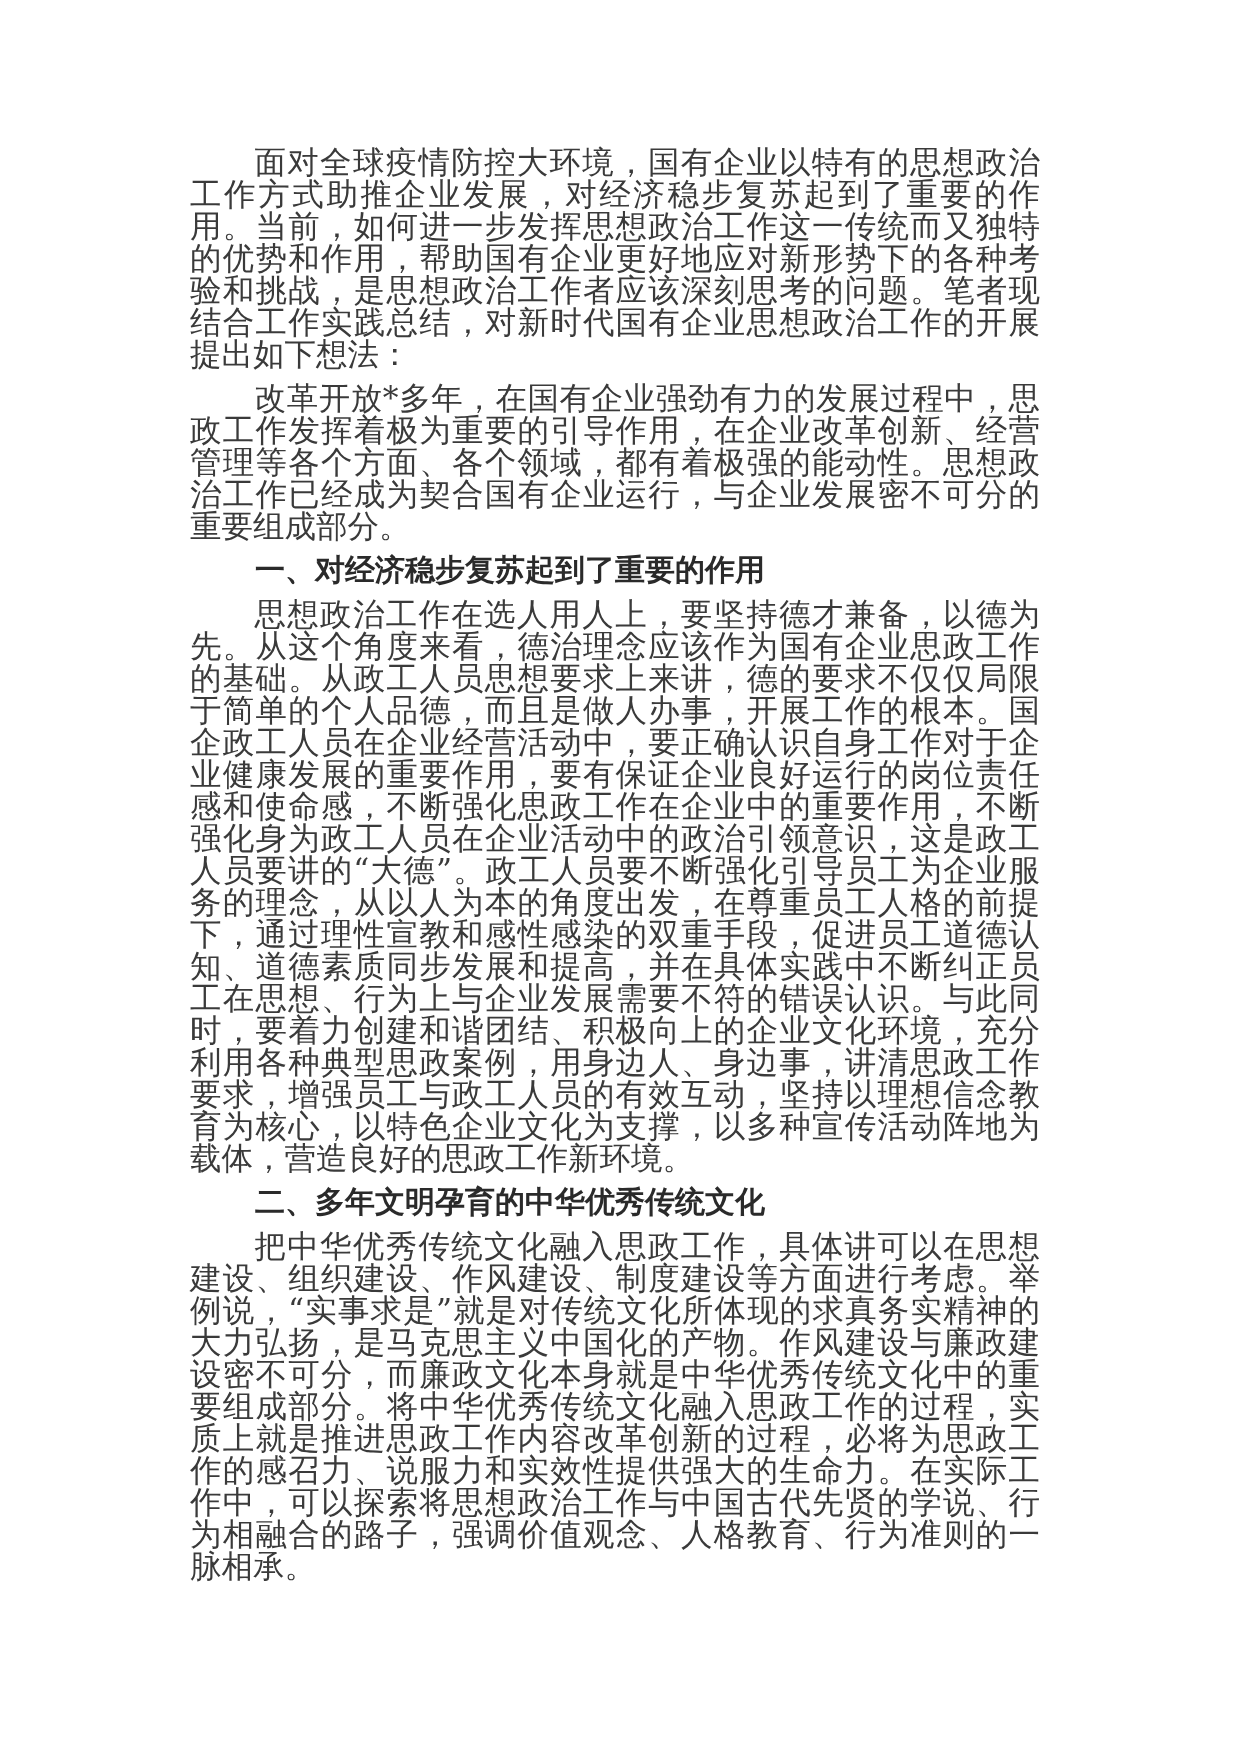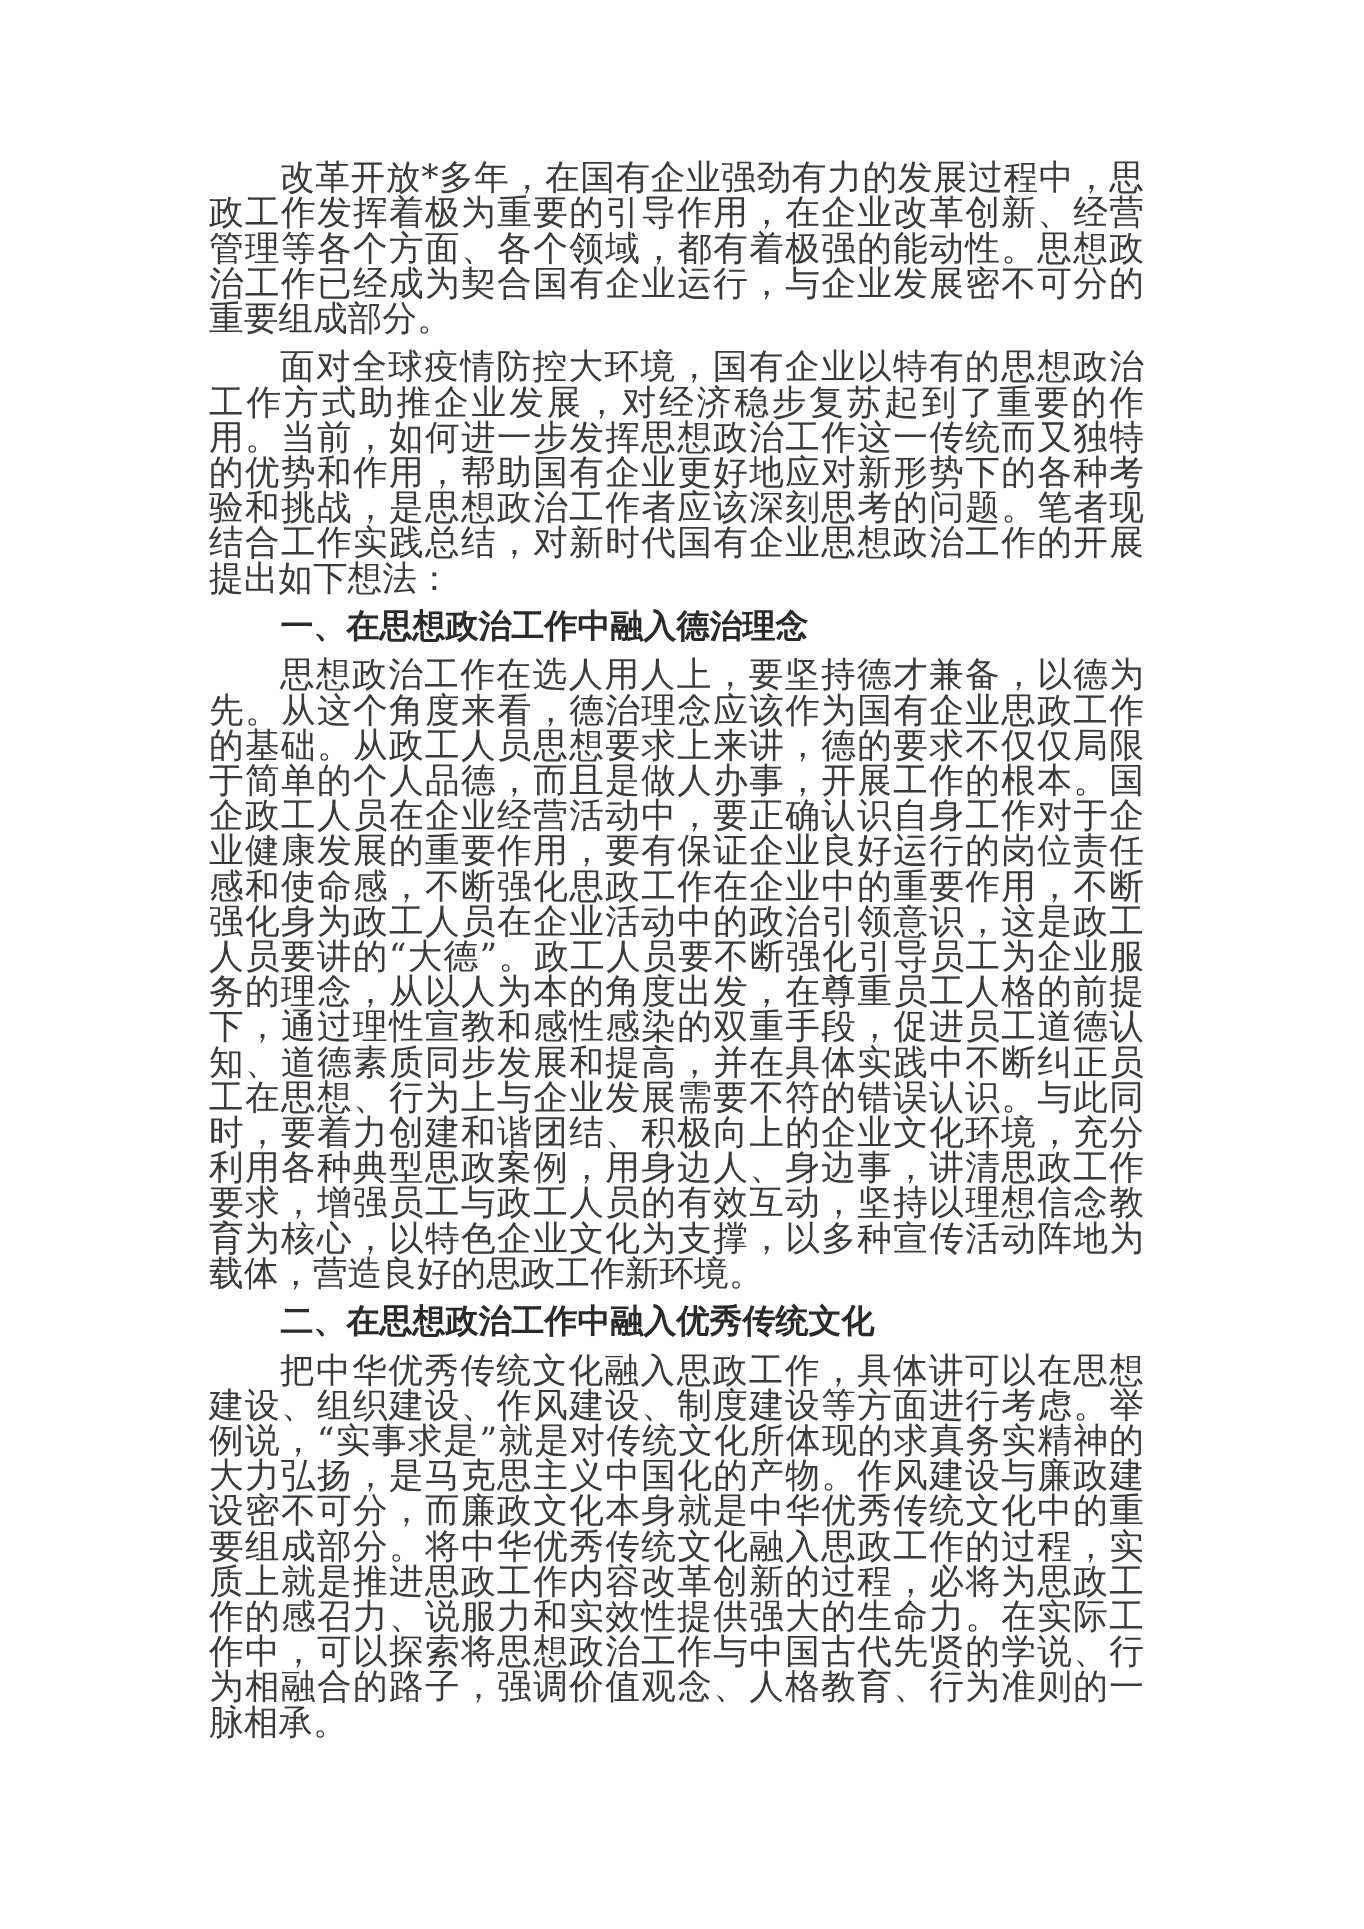--- a/index.html
+++ b/index.html
@@ -38,20 +38,20 @@
       font-weight: bold;
       font-size: 30px;
       line-height: 32px;
       color: #2a2a2a;
     }
   </style>
 </head>
 <body>
 
 <div class="page">
+  <p class="para">面对全球疫情防控大环境，国有企业以特有的思想政治工作方式助推企业发展，对经济稳步复苏起到了重要的作用。当前，如何进一步发挥思想政治工作这一传统而又独特的优势和作用，帮助国有企业更好地应对新形势下的各种考验和挑战，是思想政治工作者应该深刻思考的问题。笔者现结合工作实践总结，对新时代国有企业思想政治工作的开展提出如下想法：</p>
   <p class="para">改革开放*多年，在国有企业强劲有力的发展过程中，思政工作发挥着极为重要的引导作用，在企业改革创新、经营管理等各个方面、各个领域，都有着极强的能动性。思想政治工作已经成为契合国有企业运行，与企业发展密不可分的重要组成部分。</p>
-  <p class="para">面对全球疫情防控大环境，国有企业以特有的思想政治工作方式助推企业发展，对经济稳步复苏起到了重要的作用。当前，如何进一步发挥思想政治工作这一传统而又独特的优势和作用，帮助国有企业更好地应对新形势下的各种考验和挑战，是思想政治工作者应该深刻思考的问题。笔者现结合工作实践总结，对新时代国有企业思想政治工作的开展提出如下想法：</p>
-  <h2 class="heading">一、在思想政治工作中融入德治理念</h2>
+  <h2 class="heading">一、对经济稳步复苏起到了重要的作用</h2>
   <p class="para">思想政治工作在选人用人上，要坚持德才兼备，以德为先。从这个角度来看，德治理念应该作为国有企业思政工作的基础。从政工人员思想要求上来讲，德的要求不仅仅局限于简单的个人品德，而且是做人办事，开展工作的根本。国企政工人员在企业经营活动中，要正确认识自身工作对于企业健康发展的重要作用，要有保证企业良好运行的岗位责任感和使命感，不断强化思政工作在企业中的重要作用，不断强化身为政工人员在企业活动中的政治引领意识，这是政工人员要讲的“大德”。政工人员要不断强化引导员工为企业服务的理念，从以人为本的角度出发，在尊重员工人格的前提下，通过理性宣教和感性感染的双重手段，促进员工道德认知、道德素质同步发展和提高，并在具体实践中不断纠正员工在思想、行为上与企业发展需要不符的错误认识。与此同时，要着力创建和谐团结、积极向上的企业文化环境，充分利用各种典型思政案例，用身边人、身边事，讲清思政工作要求，增强员工与政工人员的有效互动，坚持以理想信念教育为核心，以特色企业文化为支撑，以多种宣传活动阵地为载体，营造良好的思政工作新环境。</p>
-  <h2 class="heading">二、在思想政治工作中融入优秀传统文化</h2>
+  <h2 class="heading">二、多年文明孕育的中华优秀传统文化</h2>
   <p class="para">把中华优秀传统文化融入思政工作，具体讲可以在思想建设、组织建设、作风建设、制度建设等方面进行考虑。举例说，“实事求是”就是对传统文化所体现的求真务实精神的大力弘扬，是马克思主义中国化的产物。作风建设与廉政建设密不可分，而廉政文化本身就是中华优秀传统文化中的重要组成部分。将中华优秀传统文化融入思政工作的过程，实质上就是推进思政工作内容改革创新的过程，必将为思政工作的感召力、说服力和实效性提供强大的生命力。在实际工作中，可以探索将思想政治工作与中国古代先贤的学说、行为相融合的路子，强调价值观念、人格教育、行为准则的一脉相承。</p>
 
 </div>
 
 </body></html>

